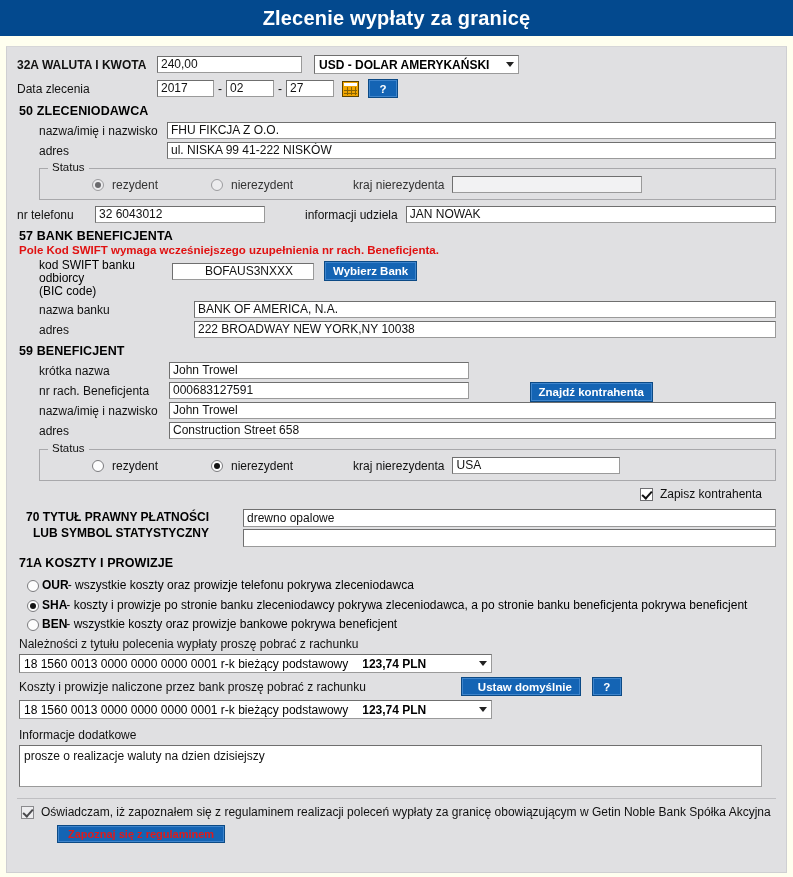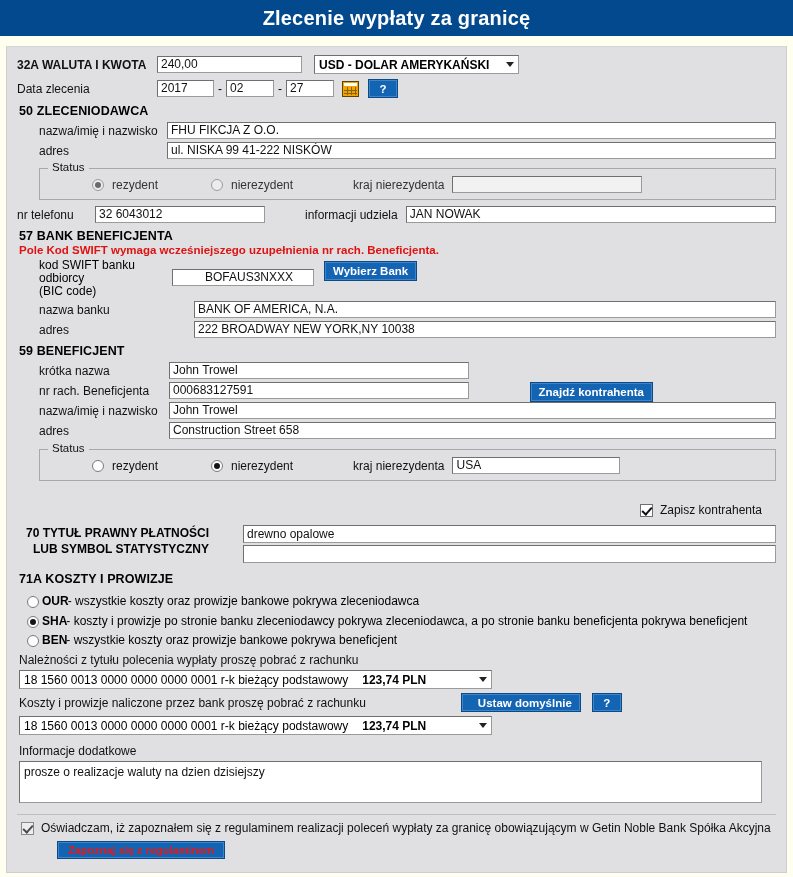--- a/index.html
+++ b/index.html
@@ -206,21 +206,21 @@
 
     
     <div class="sec-title" style="margin-bottom:1px;">57 BANK BENEFICJENTA</div>
     <div class="warn">Pole Kod SWIFT wymaga wcześniejszego uzupełnienia nr rach. Beneficjenta.</div>
 
     <div class="row" style="align-items:flex-start;margin-bottom:3px;">
       <div style="width:155px;padding-left:22px;box-sizing:border-box;line-height:13px;">
         <div>kod SWIFT banku odbiorcy</div>
         <div>(BIC code)</div>
       </div>
-      <div class="inp" style="width:142px;margin-top:10px;padding-left:32px;">BOFAUS3NXXX</div>
+      <div class="inp" style="width:142px;margin-top:4px;padding-left:32px;">BOFAUS3NXXX</div>
       <span class="btn" style="margin-left:10px;margin-top:2px;height:20px;">Wybierz Bank</span>
     </div>
 
     <div class="row" style="margin-bottom:3px;">
       <div class="lbl lbl-ind" style="width:155px;">nazwa banku</div>
       <div class="inp" style="flex:1;">BANK OF AMERICA, N.A.</div>
     </div>
     <div class="row" style="margin-bottom:3px;">
       <div class="lbl lbl-ind" style="width:155px;">adres</div>
       <div class="inp" style="flex:1;">222 BROADWAY   NEW YORK,NY 10038</div>
@@ -255,21 +255,21 @@
       <div class="row" style="margin:5px 0 0 0;">
         <span class="radio" style="margin-left:44px;"></span>
         <span class="lbl" style="margin-left:8px;">rezydent</span>
         <span class="radio on" style="margin-left:53px;"></span>
         <span class="lbl" style="margin-left:8px;">nierezydent</span>
         <span class="lbl" style="margin-left:60px;">kraj nierezydenta</span>
         <div class="inp" style="width:168px;margin-left:8px;">USA</div>
       </div>
     </div>
 
-    <div class="row" style="justify-content:flex-end;margin:22px 14px 8px 0;">
+    <div class="row" style="justify-content:flex-end;margin:6px 14px 8px 0;">
       <span class="cbx on"></span>
       <span class="lbl" style="margin-left:7px;">Zapisz kontrahenta</span>
     </div>
 
     
     <div class="row" style="align-items:flex-start;margin-bottom:0;">
       <div style="width:200px;text-align:right;padding-right:8px;box-sizing:border-box;font-weight:bold;line-height:16px;font-size:12px;">
         <div>70 TYTUŁ PRAWNY PŁATNOŚCI</div>
         <div>LUB SYMBOL STATYSTYCZNY</div>
       </div>
@@ -278,21 +278,21 @@
         <div class="inp tall" style="margin-top:2px;"></div>
       </div>
     </div>
 
     
     <div class="sec-title" style="margin-top:9px;margin-bottom:8px;">71A KOSZTY I PROWIZJE</div>
 
     <div class="opt">
       <span class="radio" style="margin-left:10px;"></span>
       <span class="code">OUR</span>
-      <span style="margin-left:-4px;">- wszystkie koszty oraz prowizje bankowe pokrywa zleceniodawca</span>
+      <span style="margin-left:-4px;">- wszystkie koszty oraz prowizje telefonu pokrywa zleceniodawca</span>
     </div>
     <div class="opt" style="margin-bottom:5px;">
       <span class="radio on" style="margin-left:10px;"></span>
       <span class="code">SHA</span>
       <span style="margin-left:-4px;">- koszty i prowizje po stronie banku zleceniodawcy pokrywa zleceniodawca, a po stronie banku beneficjenta pokrywa beneficjent</span>
     </div>
     <div class="opt">
       <span class="radio" style="margin-left:10px;"></span>
       <span class="code">BEN</span>
       <span style="margin-left:-4px;">- wszystkie koszty oraz prowizje bankowe pokrywa beneficjent</span>

